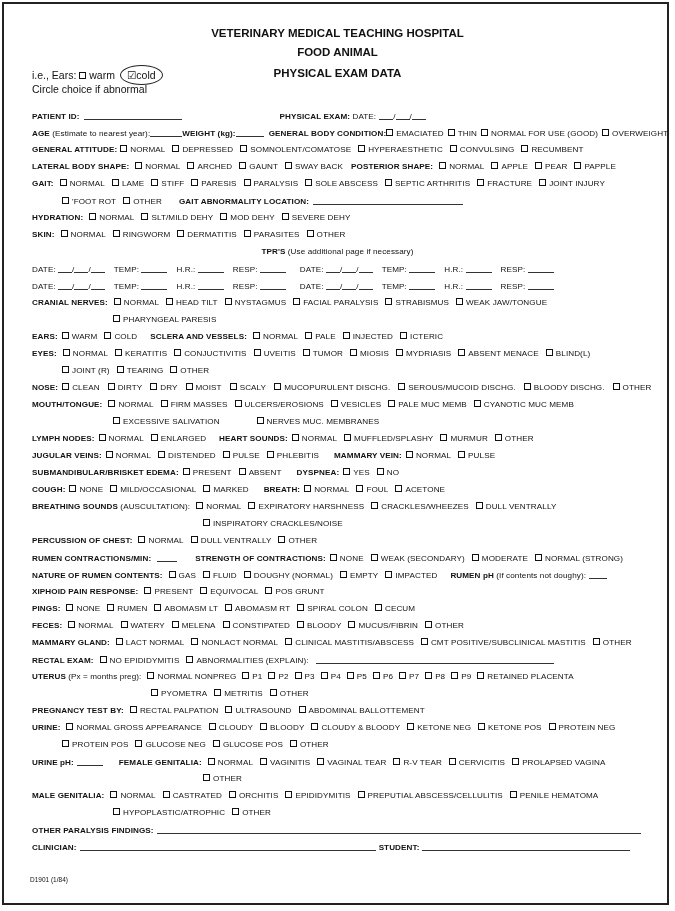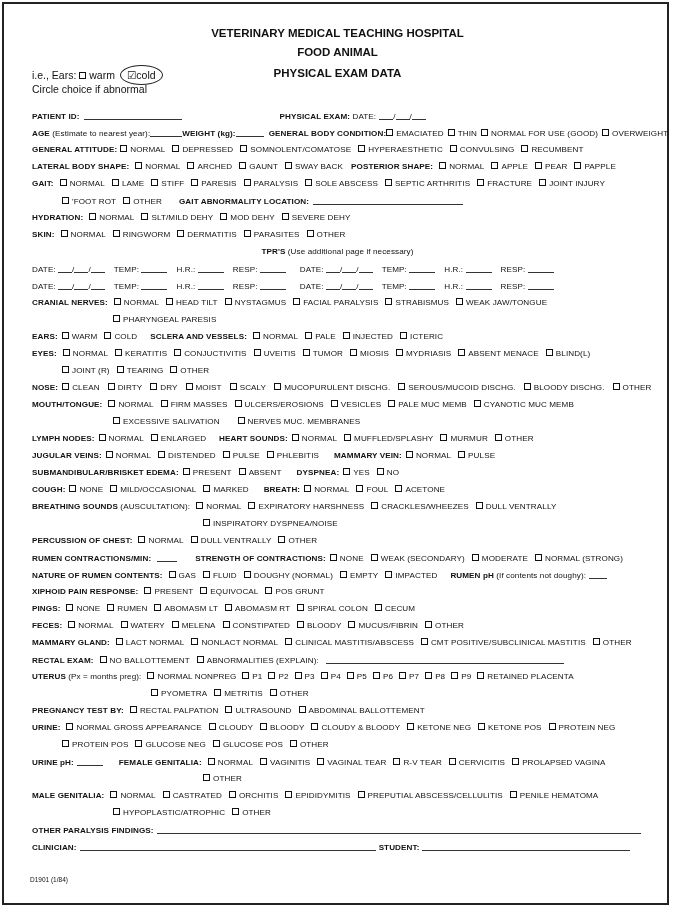--- a/index.html
+++ b/index.html
@@ -49,35 +49,35 @@
     <div class="row tpr" style="top: 247px; left: 0px; width: 675px; text-align: center;"><span class="lbl">TPR'S</span> <span>(Use additional page if necessary)</span></div>
     <div class="row tprrow" style="top: 264px;"><span><span>DATE:</span> <span><span class="blank" style="width: 14px;"></span><span>/</span><span class="blank" style="width: 14px;"></span><span>/</span><span class="blank" style="width: 14px;"></span></span><span style="margin-left: 9px;">TEMP:</span> <span class="blank" style="width: 26px;"></span><span style="margin-left: 9px;">H.R.:</span> <span class="blank" style="width: 26px;"></span><span style="margin-left: 9px;">RESP:</span> <span class="blank" style="width: 26px;"></span></span><span style="margin-left: 14px;"><span>DATE:</span> <span><span class="blank" style="width: 14px;"></span><span>/</span><span class="blank" style="width: 14px;"></span><span>/</span><span class="blank" style="width: 14px;"></span></span><span style="margin-left: 9px;">TEMP:</span> <span class="blank" style="width: 26px;"></span><span style="margin-left: 9px;">H.R.:</span> <span class="blank" style="width: 26px;"></span><span style="margin-left: 9px;">RESP:</span> <span class="blank" style="width: 26px;"></span></span></div>
     <div class="row tprrow" style="top: 281px;"><span><span>DATE:</span> <span><span class="blank" style="width: 14px;"></span><span>/</span><span class="blank" style="width: 14px;"></span><span>/</span><span class="blank" style="width: 14px;"></span></span><span style="margin-left: 9px;">TEMP:</span> <span class="blank" style="width: 26px;"></span><span style="margin-left: 9px;">H.R.:</span> <span class="blank" style="width: 26px;"></span><span style="margin-left: 9px;">RESP:</span> <span class="blank" style="width: 26px;"></span></span><span style="margin-left: 14px;"><span>DATE:</span> <span><span class="blank" style="width: 14px;"></span><span>/</span><span class="blank" style="width: 14px;"></span><span>/</span><span class="blank" style="width: 14px;"></span></span><span style="margin-left: 9px;">TEMP:</span> <span class="blank" style="width: 26px;"></span><span style="margin-left: 9px;">H.R.:</span> <span class="blank" style="width: 26px;"></span><span style="margin-left: 9px;">RESP:</span> <span class="blank" style="width: 26px;"></span></span></div>
     <div class="row " style="top: 298px;"><span class="lbl">CRANIAL NERVES:</span><span style="display: inline-block; width: 6px;"></span><span class="opt"><span class="box"></span><span>NORMAL</span></span><span class="opt"><span class="box"></span><span>HEAD TILT</span></span><span class="opt"><span class="box"></span><span>NYSTAGMUS</span></span><span class="opt"><span class="box"></span><span>FACIAL PARALYSIS</span></span><span class="opt"><span class="box"></span><span>STRABISMUS</span></span><span class="opt"><span class="box"></span><span>WEAK JAW/TONGUE</span></span></div>
     <div class="row indent2" style="top: 315px;"><span class="opt"><span class="box"></span><span>PHARYNGEAL PARESIS</span></span></div>
     <div class="row " style="top: 332px;"><span class="lbl">EARS:</span><span style="display: inline-block; width: 4px;"></span><span class="opt"><span class="box"></span><span>WARM</span></span><span class="opt"><span class="box"></span><span>COLD</span></span><span style="display: inline-block; width: 6px;"></span><span class="lbl">SCLERA AND VESSELS:</span><span style="display: inline-block; width: 6px;"></span><span class="opt"><span class="box"></span><span>NORMAL</span></span><span class="opt"><span class="box"></span><span>PALE</span></span><span class="opt"><span class="box"></span><span>INJECTED</span></span><span class="opt"><span class="box"></span><span>ICTERIC</span></span></div>
     <div class="row " style="top: 349px;"><span class="lbl">EYES:</span><span style="display: inline-block; width: 6px;"></span><span class="opt"><span class="box"></span><span>NORMAL</span></span><span class="opt"><span class="box"></span><span>KERATITIS</span></span><span class="opt"><span class="box"></span><span>CONJUCTIVITIS</span></span><span class="opt"><span class="box"></span><span>UVEITIS</span></span><span class="opt"><span class="box"></span><span>TUMOR</span></span><span class="opt"><span class="box"></span><span>MIOSIS</span></span><span class="opt"><span class="box"></span><span>MYDRIASIS</span></span><span class="opt"><span class="box"></span><span>ABSENT MENACE</span></span><span class="opt"><span class="box"></span><span>BLIND(L)</span></span></div>
     <div class="row indent1" style="top: 366px;"><span class="opt"><span class="box"></span><span>JOINT (R)</span></span><span class="opt"><span class="box"></span><span>TEARING</span></span><span class="opt"><span class="box"></span><span>OTHER</span></span></div>
     <div class="row " style="top: 383px;"><span class="lbl">NOSE:</span><span style="display: inline-block; width: 4px;"></span><span class="opt" style="margin-right: 8px;"><span class="box"></span><span>CLEAN</span></span><span class="opt" style="margin-right: 8px;"><span class="box"></span><span>DIRTY</span></span><span class="opt" style="margin-right: 8px;"><span class="box"></span><span>DRY</span></span><span class="opt" style="margin-right: 8px;"><span class="box"></span><span>MOIST</span></span><span class="opt" style="margin-right: 8px;"><span class="box"></span><span>SCALY</span></span><span class="opt" style="margin-right: 8px;"><span class="box"></span><span>MUCOPURULENT DISCHG.</span></span><span class="opt" style="margin-right: 8px;"><span class="box"></span><span>SEROUS/MUCOID DISCHG.</span></span><span class="opt" style="margin-right: 8px;"><span class="box"></span><span>BLOODY DISCHG.</span></span><span class="opt" style="margin-right: 8px;"><span class="box"></span><span>OTHER</span></span></div>
     <div class="row " style="top: 400px;"><span class="lbl">MOUTH/TONGUE:</span><span style="display: inline-block; width: 6px;"></span><span class="opt"><span class="box"></span><span>NORMAL</span></span><span class="opt"><span class="box"></span><span>FIRM MASSES</span></span><span class="opt"><span class="box"></span><span>ULCERS/EROSIONS</span></span><span class="opt"><span class="box"></span><span>VESICLES</span></span><span class="opt"><span class="box"></span><span>PALE MUC MEMB</span></span><span class="opt"><span class="box"></span><span>CYANOTIC MUC MEMB</span></span></div>
-    <div class="row indent2" style="top: 417px;"><span class="opt" style="margin-right: 18px; text-align: center;"><span class="box"></span><span>EXCESSIVE SALIVATION</span></span><span class="opt" style="margin-right: 26px;"><span class="box"></span><span>NERVES MUC. MEMBRANES</span></span></div>
+    <div class="row indent2" style="top: 417px;"><span class="opt" style="margin-right: 37px; text-align: center;"><span class="box"></span><span>EXCESSIVE SALIVATION</span></span><span class="opt" style="margin-right: 26px;"><span class="box"></span><span>NERVES MUC. MEMBRANES</span></span></div>
     <div class="row " style="top: 434px;"><span class="lbl">LYMPH NODES:</span><span style="display: inline-block; width: 4px;"></span><span class="opt"><span class="box"></span><span>NORMAL</span></span><span class="opt"><span class="box"></span><span>ENLARGED</span></span><span style="display: inline-block; width: 6px;"></span><span class="lbl">HEART SOUNDS:</span><span style="display: inline-block; width: 4px;"></span><span class="opt"><span class="box"></span><span>NORMAL</span></span><span class="opt"><span class="box"></span><span>MUFFLED/SPLASHY</span></span><span class="opt"><span class="box"></span><span>MURMUR</span></span><span class="opt"><span class="box"></span><span>OTHER</span></span></div>
     <div class="row " style="top: 451px;"><span class="lbl">JUGULAR VEINS:</span><span style="display: inline-block; width: 4px;"></span><span class="opt"><span class="box"></span><span>NORMAL</span></span><span class="opt"><span class="box"></span><span>DISTENDED</span></span><span class="opt"><span class="box"></span><span>PULSE</span></span><span class="opt"><span class="box"></span><span>PHLEBITIS</span></span><span style="display: inline-block; width: 8px;"></span><span class="lbl">MAMMARY VEIN:</span><span style="display: inline-block; width: 4px;"></span><span class="opt"><span class="box"></span><span>NORMAL</span></span><span class="opt"><span class="box"></span><span>PULSE</span></span></div>
     <div class="row " style="top: 468px;"><span class="lbl">SUBMANDIBULAR/BRISKET EDEMA:</span><span style="display: inline-block; width: 4px;"></span><span class="opt"><span class="box"></span><span>PRESENT</span></span><span class="opt"><span class="box"></span><span>ABSENT</span></span><span style="display: inline-block; width: 8px;"></span><span class="lbl">DYSPNEA:</span><span style="display: inline-block; width: 4px;"></span><span class="opt"><span class="box"></span><span>YES</span></span><span class="opt"><span class="box"></span><span>NO</span></span></div>
     <div class="row " style="top: 485px;"><span class="lbl">COUGH:</span><span style="display: inline-block; width: 4px;"></span><span class="opt"><span class="box"></span><span>NONE</span></span><span class="opt"><span class="box"></span><span>MILD/OCCASIONAL</span></span><span class="opt"><span class="box"></span><span>MARKED</span></span><span style="display: inline-block; width: 8px;"></span><span class="lbl">BREATH:</span><span style="display: inline-block; width: 4px;"></span><span class="opt"><span class="box"></span><span>NORMAL</span></span><span class="opt"><span class="box"></span><span>FOUL</span></span><span class="opt"><span class="box"></span><span>ACETONE</span></span></div>
     <div class="row " style="top: 502px;"><span class="lbl">BREATHING SOUNDS</span> <span class="sub">(AUSCULTATION):</span><span style="display: inline-block; width: 6px;"></span><span class="opt"><span class="box"></span><span>NORMAL</span></span><span class="opt"><span class="box"></span><span>EXPIRATORY HARSHNESS</span></span><span class="opt"><span class="box"></span><span>CRACKLES/WHEEZES</span></span><span class="opt"><span class="box"></span><span>DULL VENTRALLY</span></span></div>
-    <div class="row indent4" style="top: 519px;"><span class="opt"><span class="box"></span><span>INSPIRATORY DYSPNEA/NOISE</span></span></div>
+    <div class="row indent4" style="top: 519px;"><span class="opt"><span class="box"></span><span>INSPIRATORY CRACKLES/NOISE</span></span></div>
     <div class="row " style="top: 536px;"><span class="lbl">PERCUSSION OF CHEST:</span><span style="display: inline-block; width: 6px;"></span><span class="opt"><span class="box"></span><span>NORMAL</span></span><span class="opt"><span class="box"></span><span>DULL VENTRALLY</span></span><span class="opt"><span class="box"></span><span>OTHER</span></span></div>
     <div class="row " style="top: 553px;"><span class="lbl">RUMEN CONTRACTIONS/MIN:</span><span style="display: inline-block; width: 6px;"></span><span class="blank" style="width: 20px;"></span><span style="display: inline-block; width: 18px;"></span><span class="lbl">STRENGTH OF CONTRACTIONS:</span><span style="display: inline-block; width: 4px;"></span><span class="opt"><span class="box"></span><span>NONE</span></span><span class="opt"><span class="box"></span><span>WEAK (SECONDARY)</span></span><span class="opt"><span class="box"></span><span>MODERATE</span></span><span class="opt"><span class="box"></span><span>NORMAL (STRONG)</span></span></div>
     <div class="row " style="top: 570px;"><span class="lbl">NATURE OF RUMEN CONTENTS:</span><span style="display: inline-block; width: 6px;"></span><span class="opt"><span class="box"></span><span>GAS</span></span><span class="opt"><span class="box"></span><span>FLUID</span></span><span class="opt"><span class="box"></span><span>DOUGHY (NORMAL)</span></span><span class="opt"><span class="box"></span><span>EMPTY</span></span><span class="opt"><span class="box"></span><span>IMPACTED</span></span><span style="display: inline-block; width: 6px;"></span><span class="lbl">RUMEN pH</span> <span class="sub">(If contents not doughy):</span><span style="display: inline-block; width: 3px;"></span><span class="blank" style="width: 18px;"></span></div>
     <div class="row " style="top: 587px;"><span class="lbl">XIPHOID PAIN RESPONSE:</span><span style="display: inline-block; width: 6px;"></span><span class="opt"><span class="box"></span><span>PRESENT</span></span><span class="opt"><span class="box"></span><span>EQUIVOCAL</span></span><span class="opt"><span class="box"></span><span>POS GRUNT</span></span></div>
     <div class="row " style="top: 604px;"><span class="lbl">PINGS:</span><span style="display: inline-block; width: 6px;"></span><span class="opt"><span class="box"></span><span>NONE</span></span><span class="opt"><span class="box"></span><span>RUMEN</span></span><span class="opt"><span class="box"></span><span>ABOMASM LT</span></span><span class="opt"><span class="box"></span><span>ABOMASM RT</span></span><span class="opt"><span class="box"></span><span>SPIRAL COLON</span></span><span class="opt"><span class="box"></span><span>CECUM</span></span></div>
     <div class="row " style="top: 621px;"><span class="lbl">FECES:</span><span style="display: inline-block; width: 6px;"></span><span class="opt"><span class="box"></span><span>NORMAL</span></span><span class="opt"><span class="box"></span><span>WATERY</span></span><span class="opt"><span class="box"></span><span>MELENA</span></span><span class="opt"><span class="box"></span><span>CONSTIPATED</span></span><span class="opt"><span class="box"></span><span>BLOODY</span></span><span class="opt"><span class="box"></span><span>MUCUS/FIBRIN</span></span><span class="opt"><span class="box"></span><span>OTHER</span></span></div>
     <div class="row " style="top: 638px;"><span class="lbl">MAMMARY GLAND:</span><span style="display: inline-block; width: 6px;"></span><span class="opt"><span class="box"></span><span>LACT NORMAL</span></span><span class="opt"><span class="box"></span><span>NONLACT NORMAL</span></span><span class="opt"><span class="box"></span><span>CLINICAL MASTITIS/ABSCESS</span></span><span class="opt"><span class="box"></span><span>CMT POSITIVE/SUBCLINICAL MASTITIS</span></span><span class="opt"><span class="box"></span><span>OTHER</span></span></div>
-    <div class="row " style="top: 655px;"><span class="lbl">RECTAL EXAM:</span><span style="display: inline-block; width: 6px;"></span><span class="opt"><span class="box"></span><span>NO BALLOTTEMENT</span></span><span class="opt"><span class="box"></span><span>ABNORMALITIES (EXPLAIN):</span></span><span class="blank" style="width: 238px;"></span></div>
+    <div class="row " style="top: 655px;"><span class="lbl">RECTAL EXAM:</span><span style="display: inline-block; width: 6px;"></span><span class="opt"><span class="box"></span><span>NO EPIDIDYMITIS</span></span><span class="opt"><span class="box"></span><span>ABNORMALITIES (EXPLAIN):</span></span><span class="blank" style="width: 238px;"></span></div>
     <div class="row " style="top: 672px;"><span class="lbl">UTERUS</span> <span class="sub">(Px = months preg):</span><span style="display: inline-block; width: 6px;"></span><span class="opt" style="margin-right: 6px;"><span class="box"></span><span>NORMAL NONPREG</span></span><span class="opt" style="margin-right: 6px;"><span class="box"></span><span>P1</span></span><span class="opt" style="margin-right: 6px;"><span class="box"></span><span>P2</span></span><span class="opt" style="margin-right: 6px;"><span class="box"></span><span>P3</span></span><span class="opt" style="margin-right: 6px;"><span class="box"></span><span>P4</span></span><span class="opt" style="margin-right: 6px;"><span class="box"></span><span>P5</span></span><span class="opt" style="margin-right: 6px;"><span class="box"></span><span>P6</span></span><span class="opt" style="margin-right: 6px;"><span class="box"></span><span>P7</span></span><span class="opt" style="margin-right: 6px;"><span class="box"></span><span>P8</span></span><span class="opt" style="margin-right: 6px;"><span class="box"></span><span>P9</span></span><span class="opt" style="margin-right: 6px;"><span class="box"></span><span>RETAINED PLACENTA</span></span></div>
     <div class="row indent3" style="top: 689px;"><span class="opt"><span class="box"></span><span>PYOMETRA</span></span><span class="opt"><span class="box"></span><span>METRITIS</span></span><span class="opt"><span class="box"></span><span>OTHER</span></span></div>
     <div class="row " style="top: 706px;"><span class="lbl">PREGNANCY TEST BY:</span><span style="display: inline-block; width: 6px;"></span><span class="opt"><span class="box"></span><span>RECTAL PALPATION</span></span><span class="opt"><span class="box"></span><span>ULTRASOUND</span></span><span class="opt"><span class="box"></span><span>ABDOMINAL BALLOTTEMENT</span></span></div>
     <div class="row " style="top: 723px;"><span class="lbl">URINE:</span><span style="display: inline-block; width: 6px;"></span><span class="opt"><span class="box"></span><span>NORMAL GROSS APPEARANCE</span></span><span class="opt"><span class="box"></span><span>CLOUDY</span></span><span class="opt"><span class="box"></span><span>BLOODY</span></span><span class="opt"><span class="box"></span><span>CLOUDY &amp; BLOODY</span></span><span class="opt"><span class="box"></span><span>KETONE NEG</span></span><span class="opt"><span class="box"></span><span>KETONE POS</span></span><span class="opt"><span class="box"></span><span>PROTEIN NEG</span></span></div>
     <div class="row indent1" style="top: 740px;"><span class="opt"><span class="box"></span><span>PROTEIN POS</span></span><span class="opt"><span class="box"></span><span>GLUCOSE NEG</span></span><span class="opt"><span class="box"></span><span>GLUCOSE POS</span></span><span class="opt"><span class="box"></span><span>OTHER</span></span></div>
     <div class="row " style="top: 757px;"><span class="lbl">URINE pH:</span><span style="display: inline-block; width: 3px;"></span><span class="blank" style="width: 26px;"></span><span style="display: inline-block; width: 16px;"></span><span class="lbl">FEMALE GENITALIA:</span><span style="display: inline-block; width: 6px;"></span><span class="opt"><span class="box"></span><span>NORMAL</span></span><span class="opt"><span class="box"></span><span>VAGINITIS</span></span><span class="opt"><span class="box"></span><span>VAGINAL TEAR</span></span><span class="opt"><span class="box"></span><span>R-V TEAR</span></span><span class="opt"><span class="box"></span><span>CERVICITIS</span></span><span class="opt"><span class="box"></span><span>PROLAPSED VAGINA</span></span></div>
     <div class="row indent4" style="top: 774px;"><span class="opt"><span class="box"></span><span>OTHER</span></span></div>
     <div class="row " style="top: 791px;"><span class="lbl">MALE GENITALIA:</span><span style="display: inline-block; width: 6px;"></span><span class="opt"><span class="box"></span><span>NORMAL</span></span><span class="opt"><span class="box"></span><span>CASTRATED</span></span><span class="opt"><span class="box"></span><span>ORCHITIS</span></span><span class="opt"><span class="box"></span><span>EPIDIDYMITIS</span></span><span class="opt"><span class="box"></span><span>PREPUTIAL ABSCESS/CELLULITIS</span></span><span class="opt"><span class="box"></span><span>PENILE HEMATOMA</span></span></div>
     <div class="row indent2" style="top: 808px;"><span class="opt"><span class="box"></span><span>HYPOPLASTIC/ATROPHIC</span></span><span class="opt"><span class="box"></span><span>OTHER</span></span></div>
     <div class="row " style="top: 825px;"><span class="lbl">OTHER PARALYSIS FINDINGS:</span><span style="display: inline-block; width: 3px;"></span><span class="blank" style="width: 484px;"></span></div>

